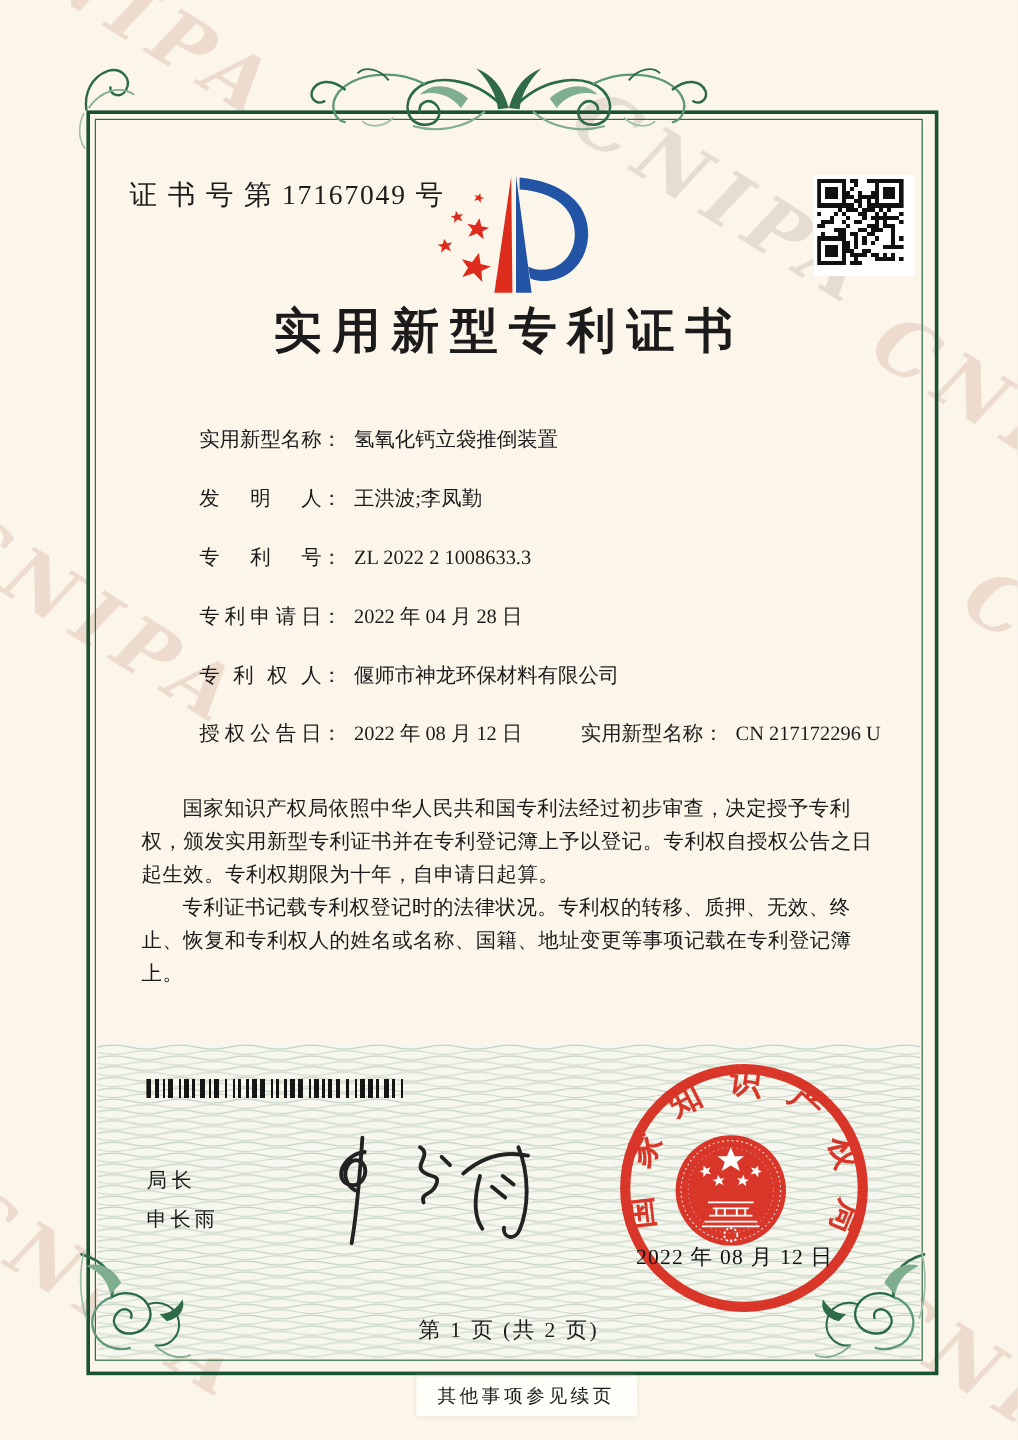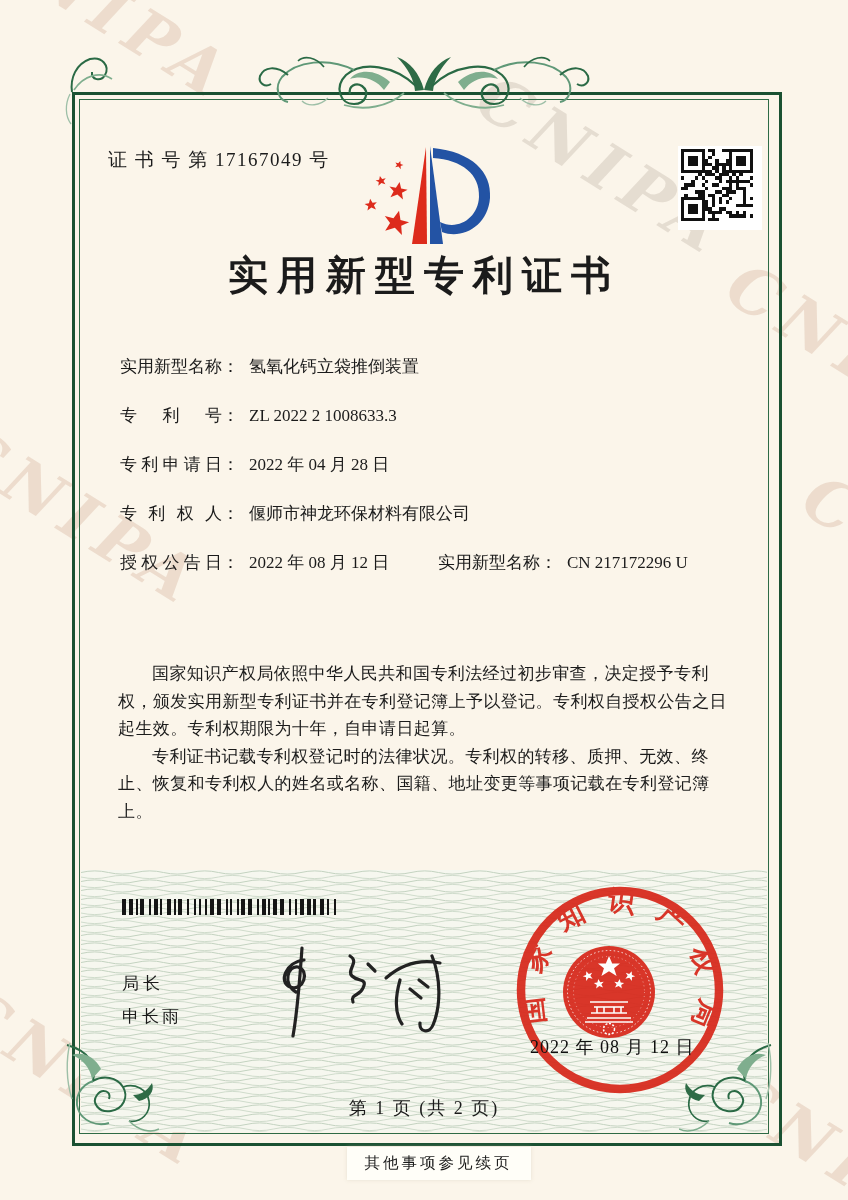--- a/index.html
+++ b/index.html
@@ -23,29 +23,29 @@
   .frame-inner{position:absolute;left:79px;top:99px;width:688px;height:1033px;
     border:1px solid #2e6b46;z-index:3;}
   
   .wave-zone{position:absolute;left:81px;top:870px;width:686px;height:262px;z-index:2;}
   
   .top-orn{position:absolute;left:59px;top:44px;width:730px;height:112px;z-index:4;}
   .corner-fl{position:absolute;width:96px;height:95px;z-index:4;}
   .corner-fl.br{left:679px;top:1041px;}
   .corner-fl.bl{left:63px;top:1041px;transform:scaleX(-1);}
   
-  .cert-no{position:absolute;left:108px;top:147px;font-size:19px;letter-spacing:1.5px;z-index:5;}
+  .cert-no{position:absolute;left:108px;top:147px;font-size:23px;letter-spacing:1.5px;z-index:5;}
   .logo{position:absolute;left:350px;top:136px;width:170px;height:120px;z-index:5;}
   .qr{position:absolute;left:678px;top:146px;width:78px;height:78px;background:#fff;
       padding:3px;z-index:5;}
   .title{position:absolute;left:72px;top:248px;width:704px;text-align:center;
     font-size:40px;font-weight:bold;letter-spacing:9px;z-index:5;}
   
   .fields{position:absolute;left:120px;top:356px;width:620px;z-index:5;font-size:17px;}
-  .frow{position:relative;height:49px;line-height:22px;}
+  .frow{position:relative;height:49px;line-height:22px;margin-left:46px;}
   .lbl{display:inline-block;width:102px;text-align:justify;text-align-last:justify;}
   .val{margin-left:10px;}
   .grant-col2{position:absolute;left:318px;top:0;}
   
   .body-text{position:absolute;left:118px;top:660px;width:614px;z-index:5;
     font-size:17px;line-height:27.5px;letter-spacing:0.4px;}
   .body-text p{margin:0;text-indent:2em;}
   
   .barcode{position:absolute;left:122px;top:899px;z-index:5;}
   .director-title{position:absolute;left:122px;top:972px;font-size:17px;letter-spacing:4px;z-index:5;
@@ -377,20 +377,23 @@
       </svg>
   </div>
 
   <div class="title">实用新型专利证书</div>
 
   <div class="fields">
     <div class="frow">
       <span class="lbl">实用新型名称</span><span>：</span><span class="val">氢氧化钙立袋推倒装置</span>
     </div>
     <div class="frow">
+      <span class="lbl">发明人</span><span>：</span><span class="val">王洪波;李凤勤</span>
+    </div>
+    <div class="frow">
       <span class="lbl">专利号</span><span>：</span><span class="val">ZL 2022 2 1008633.3</span>
     </div>
     <div class="frow">
       <span class="lbl">专利申请日</span><span>：</span><span class="val">2022 年 04 月 28 日</span>
     </div>
     <div class="frow">
       <span class="lbl">专利权人</span><span>：</span><span class="val">偃师市神龙环保材料有限公司</span>
     </div>
     <div class="frow">
       <span class="lbl">授权公告日</span><span>：</span><span class="val">2022 年 08 月 12 日</span>

